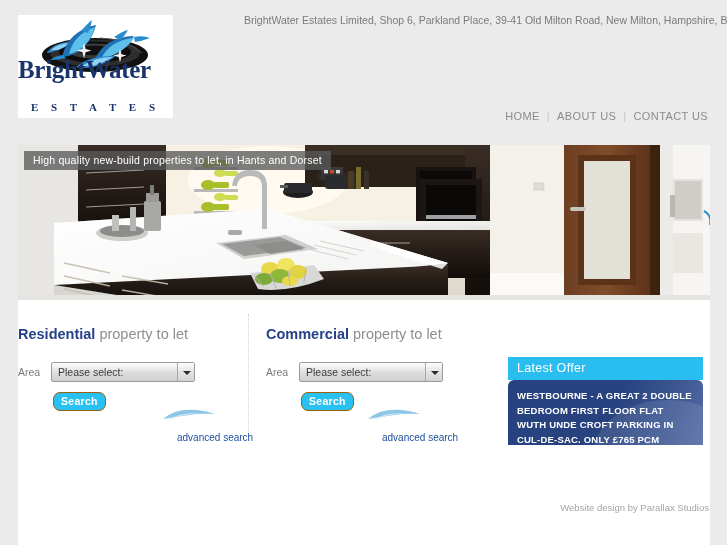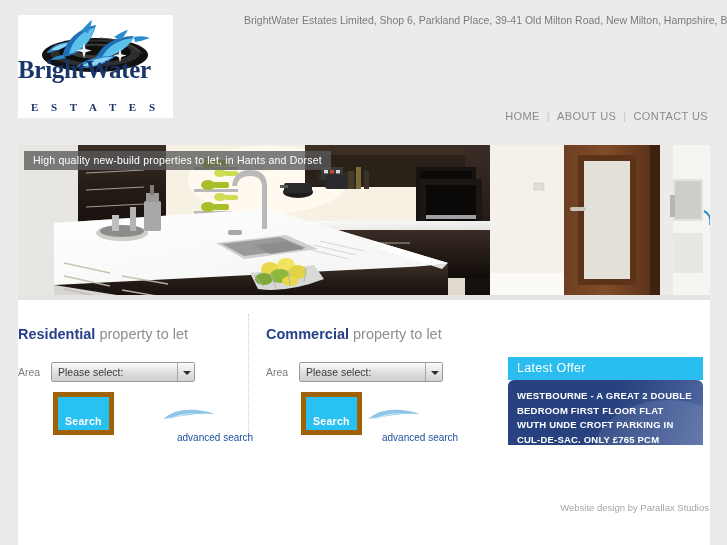--- a/index.html
+++ b/index.html
@@ -156,24 +156,24 @@
   .sel-arrow {
     position: absolute; left: 5px; top: 8px;
     width: 0; height: 0;
     border-left: 4px solid transparent;
     border-right: 4px solid transparent;
     border-top: 4px solid #2c2c2c;
   }
 
   .btn-search {
     position: absolute; left: 35px; top: 92px;
-    padding: 18px 7px 3px 7px;
+    padding: 2px 7px 3px 7px;
     background: #29c1f2;
-    border: 5px solid #a16207;
-    border-radius: 0;
+    border: 1px solid #a16207;
+    border-radius: 7px;
     color: #ffffff;
     font-size: 10.5px;
     font-weight: bold;
     letter-spacing: 0.3px;
     cursor: pointer;
   }
 
   .adv {
     position: absolute; top: 108px;
     width: 115px; height: 24px;

